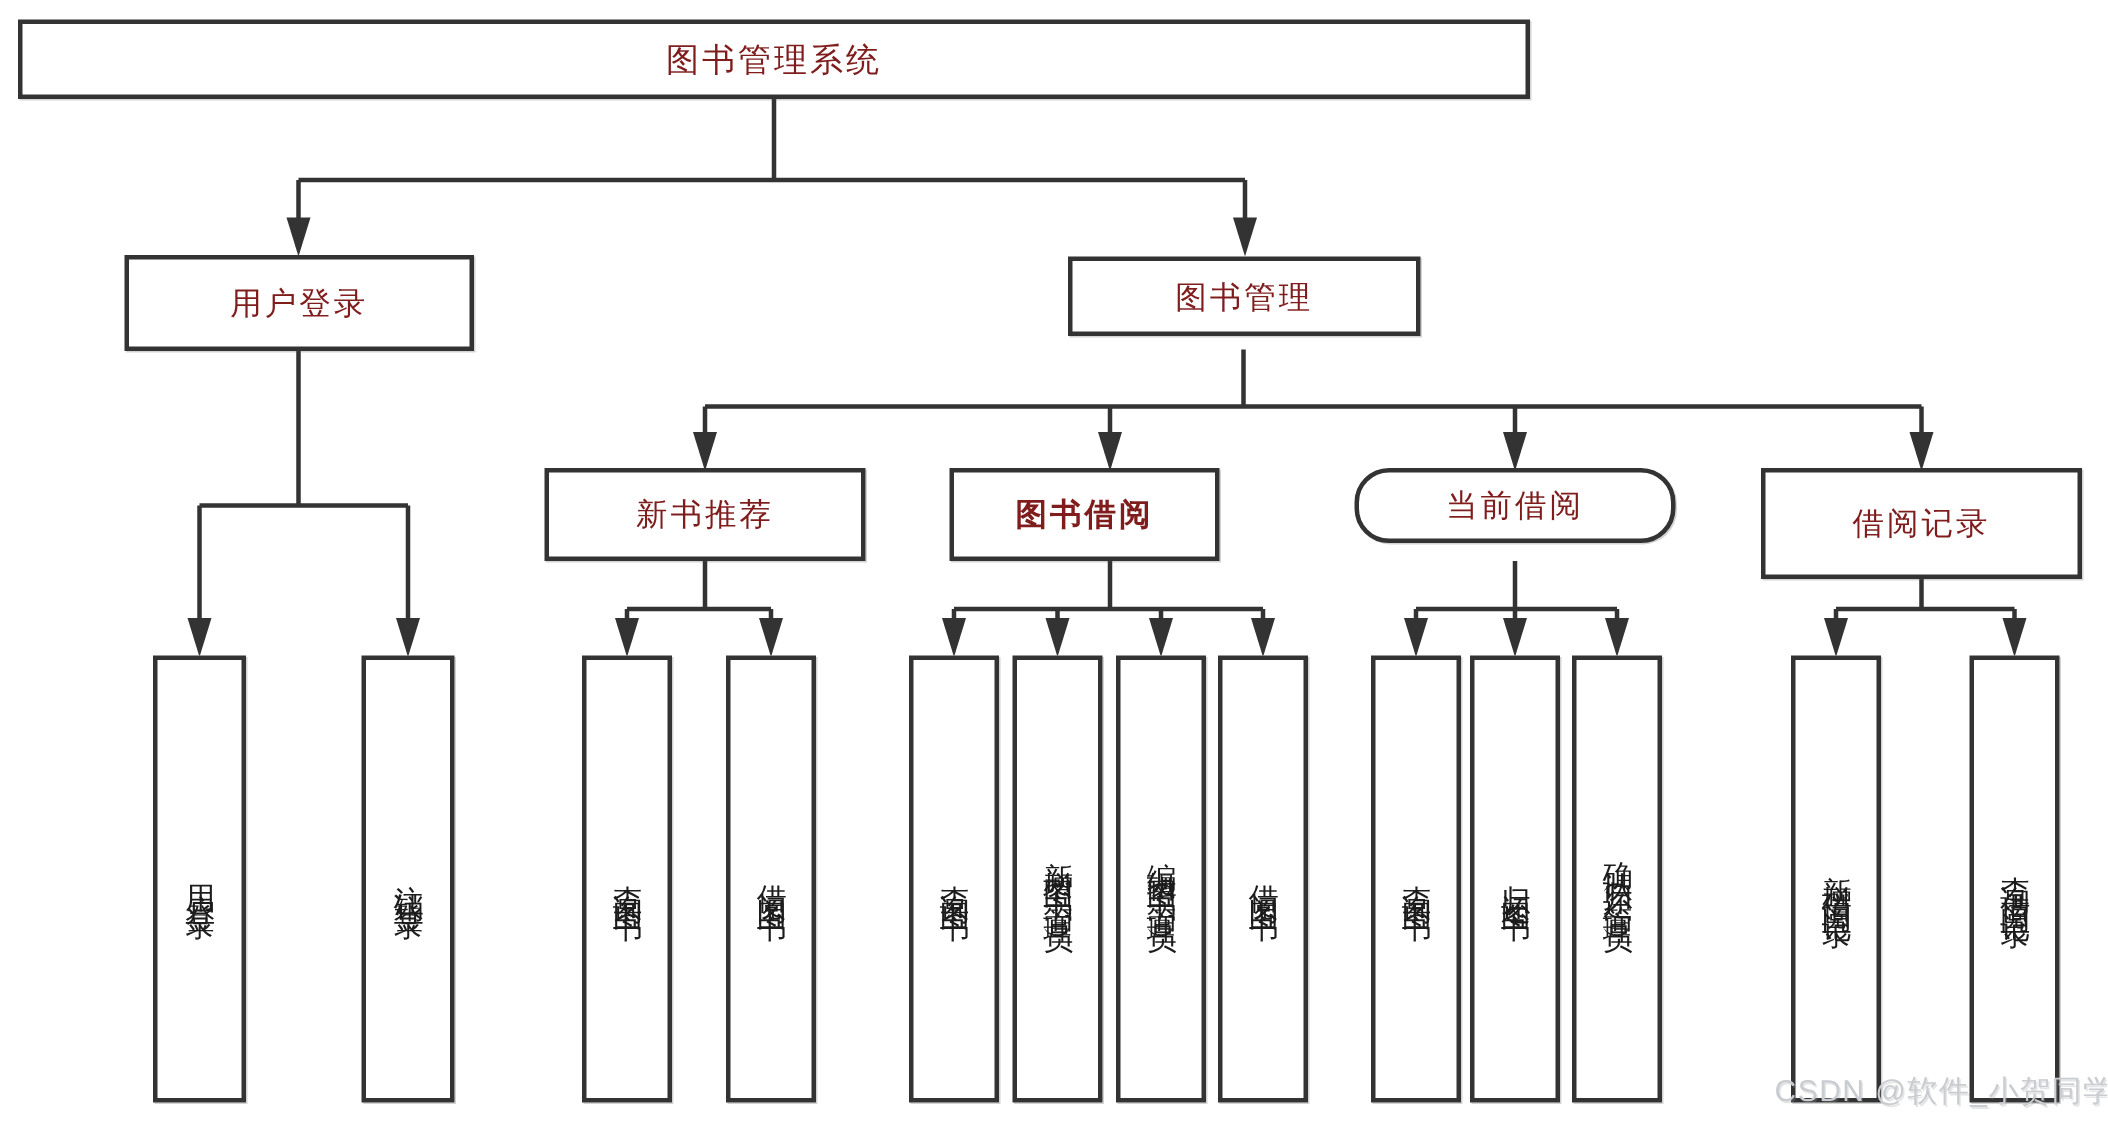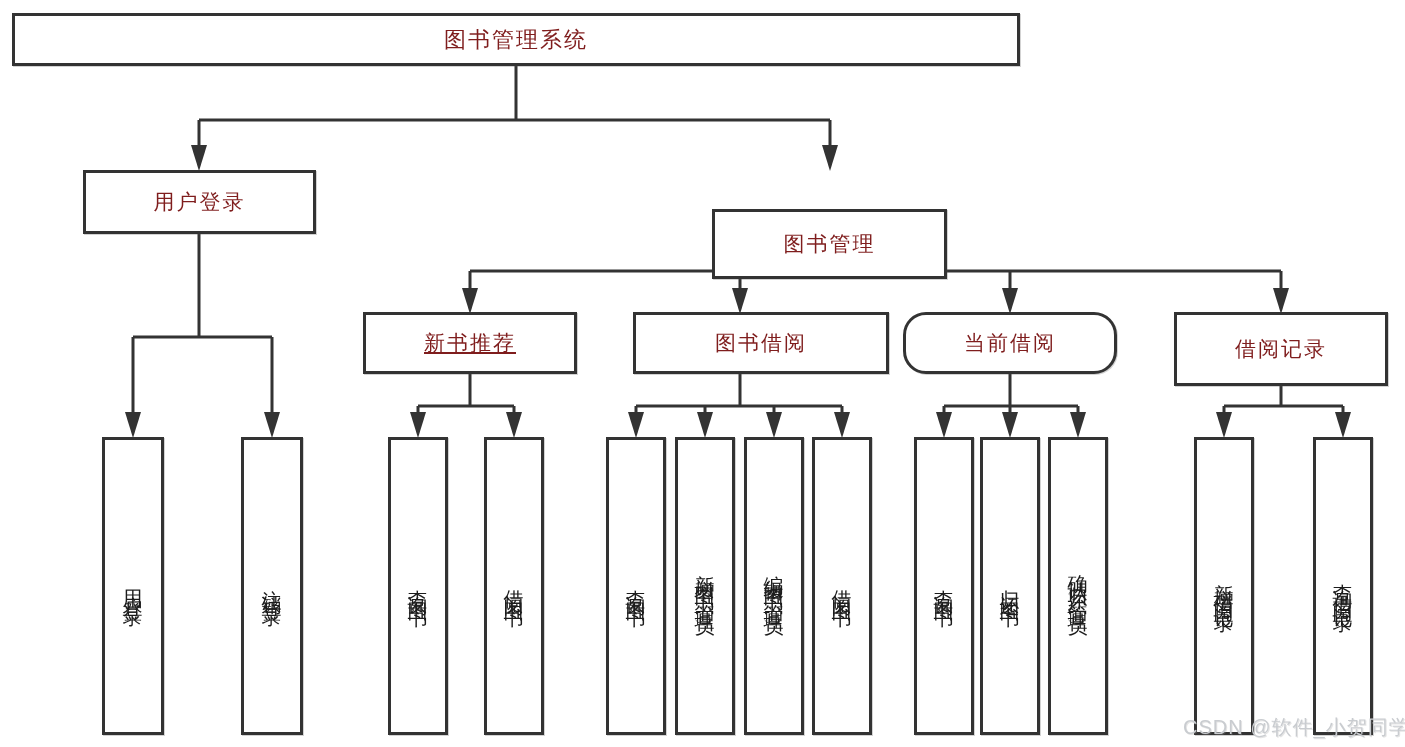--- a/index.html
+++ b/index.html
@@ -74,25 +74,25 @@
       <polygon points="1002,412 1018,412 1010,438"></polygon>
       <polygon points="1070,412 1086,412 1078,438"></polygon>
       <polygon points="1216,412 1232,412 1224,438"></polygon>
       <polygon points="1335,412 1351,412 1343,438"></polygon>
     </g>
   </svg>
 
   <div class="node top" style="left:12px;top:13px;width:1008px;height:53px;">图书管理系统</div>
 
   <div class="node" style="left:83px;top:170px;width:233px;height:64px;">用户登录</div>
-  <div class="node" style="left:712px;top:171px;width:235px;height:70px;margin-top:38px;">图书管理</div>
+  <div class="node" style="left:712px;top:171px;width:235px;height:53px;">图书管理</div>
 
-  <div class="node" style="left:363px;top:312px;width:214px;height:62px;text-decoration:underline;">新书推荐</div>
-  <div class="node" style="left:633px;top:312px;width:256px;height:62px;">图书借阅</div>
-  <div class="node" style="left:903px;top:312px;width:214px;height:62px;border-radius:23px;">当前借阅</div>
+  <div class="node" style="left:363px;top:312px;width:214px;height:62px;">新书推荐</div>
+  <div class="node" style="left:633px;top:312px;width:180px;height:62px;font-weight:bold;">图书借阅</div>
+  <div class="node" style="left:903px;top:312px;width:214px;height:50px;border-radius:23px;">当前借阅</div>
   <div class="node" style="left:1174px;top:312px;width:214px;height:74px;">借阅记录</div>
 
   <div class="vnode" style="left:102px;top:437px;width:62px;height:298px;">
     <span>用户登录</span>
   </div>
   <div class="vnode" style="left:241px;top:437px;width:62px;height:298px;">
     <span>注销登录</span>
   </div>
 
   <div class="vnode" style="left:388px;top:437px;width:60px;height:298px;">

